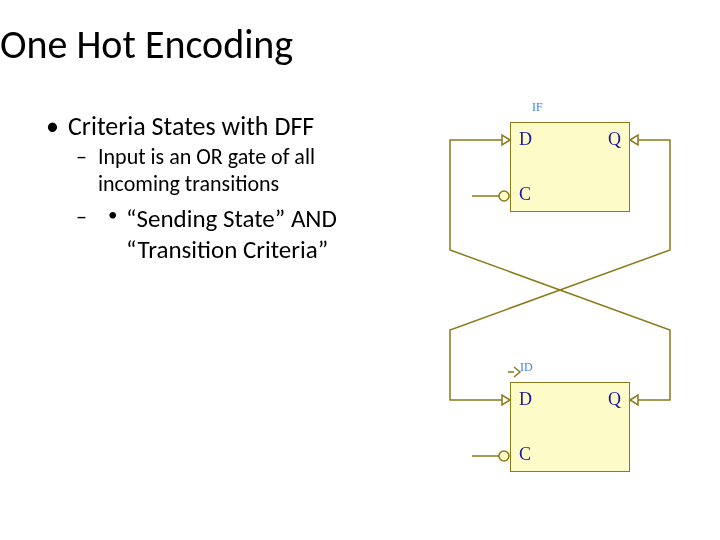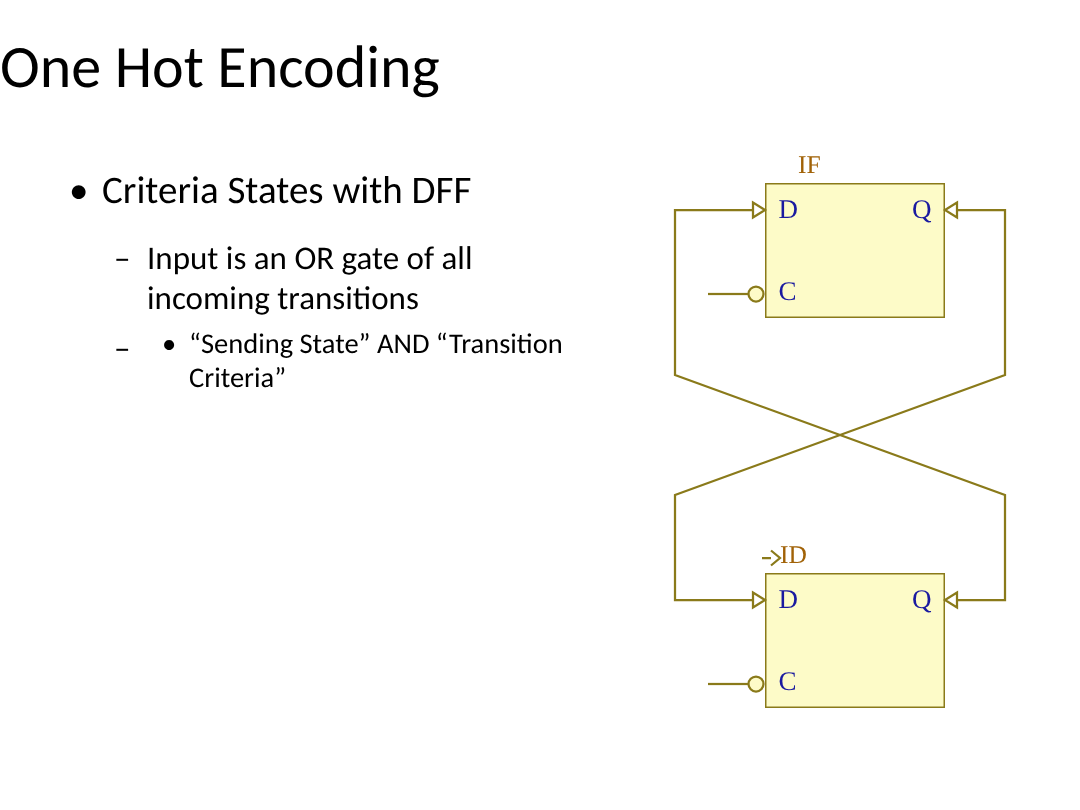--- a/index.html
+++ b/index.html
@@ -45,21 +45,21 @@
   }
   ul.level1 > li::before {
     content: "•";
     position: absolute;
     left: 6px;
     top: 0;
     font-size: 26px;
   }
   ul.level2 {
     list-style: none;
-    margin: 16px 0 0 0;
+    margin: 1px 0 0 0;
     padding: 0;
   }
   ul.level2 > li {
     position: relative;
     padding-left: 30px;
     margin-bottom: 6px;
     font-size: 22px;
   }
   ul.level2 > li::before {
     content: "–";
@@ -70,21 +70,21 @@
   }
   ul.level3 {
     list-style: none;
     margin: 6px 0 0 0;
     padding: 0;
   }
   ul.level3 > li {
     position: relative;
     padding-left: 28px;
     margin-bottom: 6px;
-    font-size: 19px;
+    font-size: 25px;
   }
   ul.level3 > li::before {
     content: "•";
     position: absolute;
     left: 10px;
     top: 0;
     font-size: 19px;
   }
   .diagram {
     position: absolute;
@@ -97,22 +97,22 @@
     position: absolute;
     width: 120px;
     height: 90px;
     background: #fdfbc8;
     border: 1.5px solid #8a7a1a;
     box-sizing: border-box;
   }
   .dff-label-top {
     position: absolute;
     font-family: "Times New Roman", serif;
-    font-size: 17px;
-    color: #a16207;
+    font-size: 12px;
+    color: #3b82f6;
   }
   .pin {
     position: absolute;
     font-family: "Times New Roman", serif;
     font-size: 18px;
     color: #1a1aa0;
   }
   .wire {
     stroke: #8a7a1a;
     stroke-width: 1.5;

